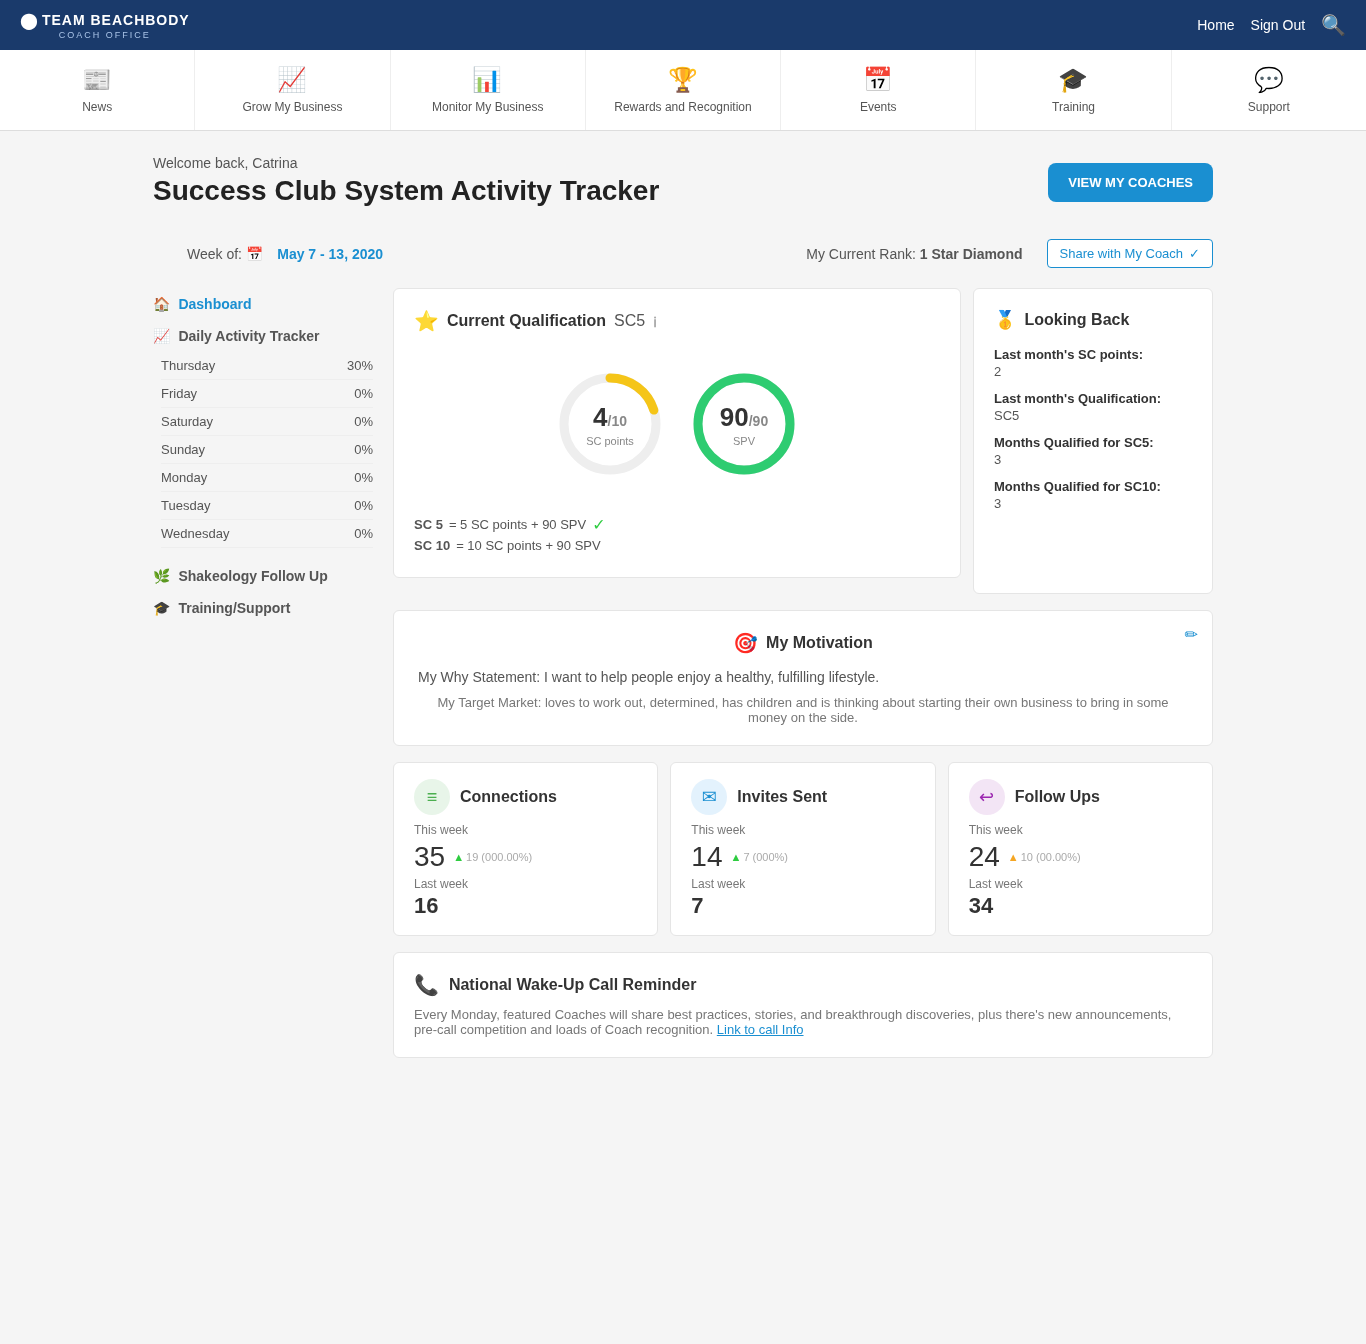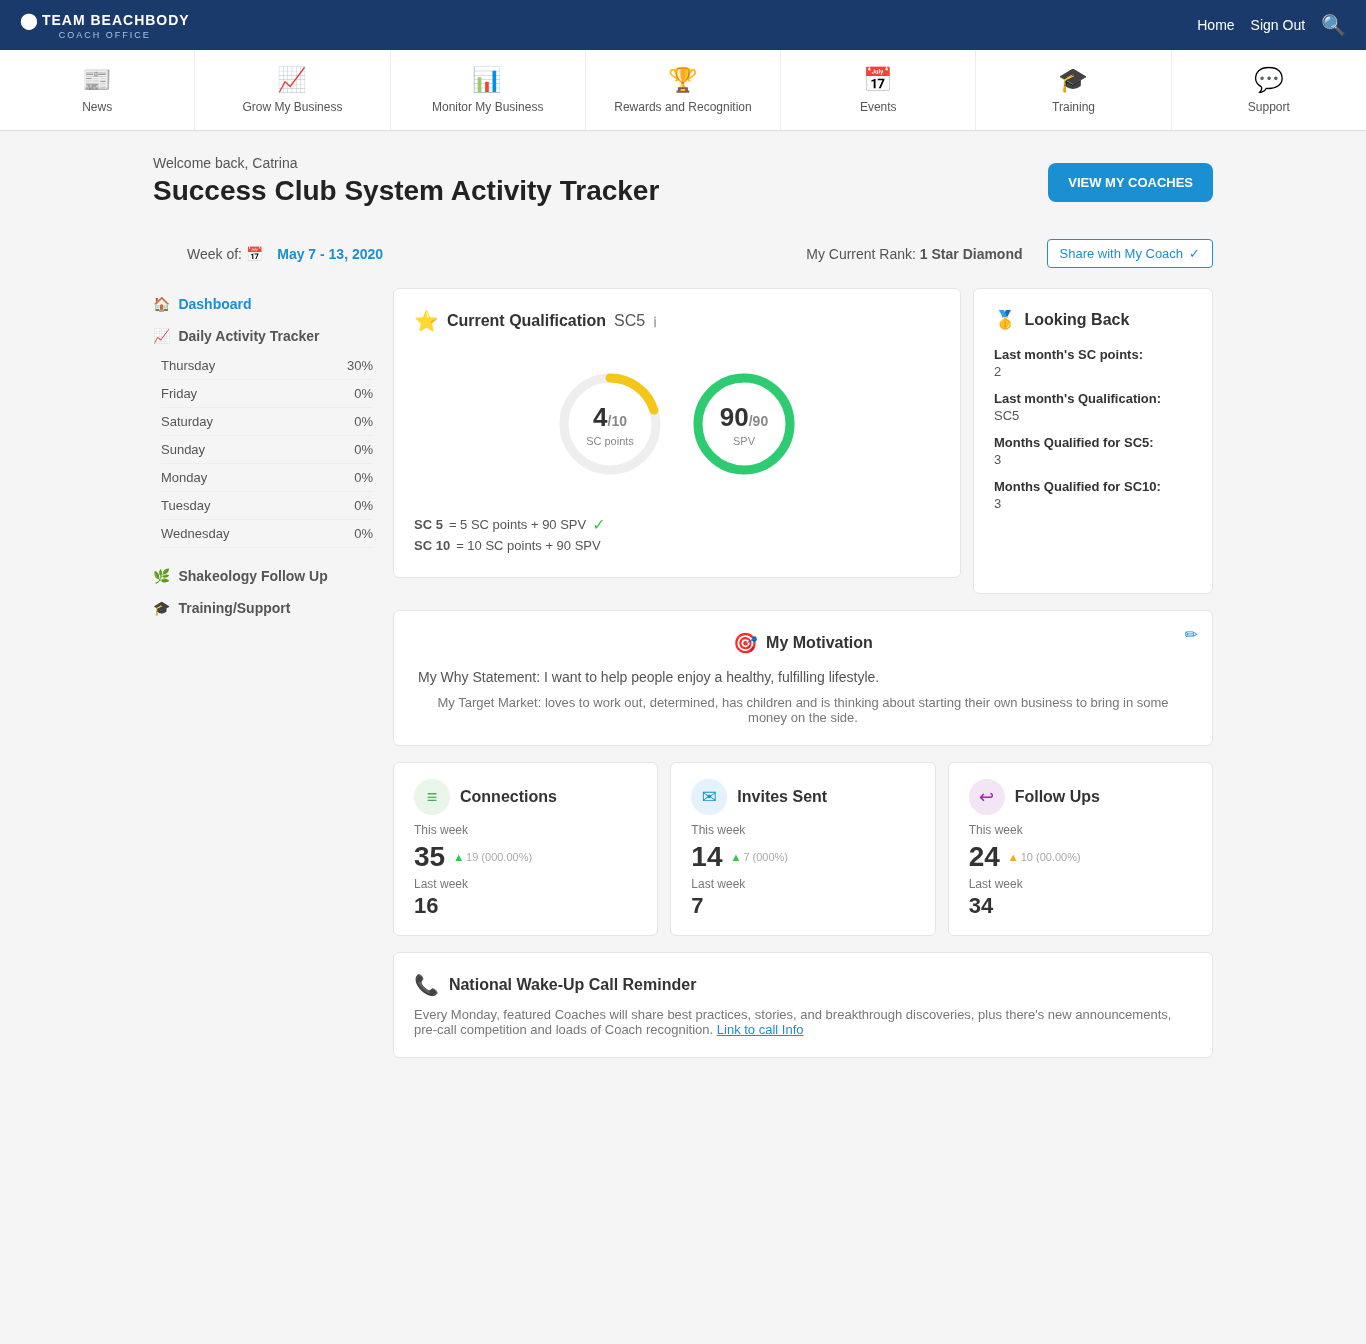--- a/index.html
+++ b/index.html
@@ -253,21 +253,21 @@
       height: 36px;
       border-radius: 50%;
       display: flex;
       align-items: center;
       justify-content: center;
       font-size: 18px;
     }
     .stat-card-title { font-size: 16px; font-weight: bold; color: #333; }
     .stat-this-week { font-size: 12px; color: #777; margin-bottom: 4px; }
     .stat-value-row { display: flex; align-items: center; gap: 8px; margin-bottom: 4px; }
-    .stat-value { font-size: 28px; font-weight: bold; color: #333; }
+    .stat-value { font-size: 28px; font-weight: normal; color: #333; }
     .stat-delta {
       font-size: 11px;
       display: flex;
       align-items: center;
       gap: 2px;
     }
     .delta-up { color: #2ecc40; }
     .delta-val { color: #aaa; }
     .stat-last-week { font-size: 12px; color: #777; margin-bottom: 2px; }
     .stat-last-value { font-size: 22px; font-weight: bold; color: #333; }

